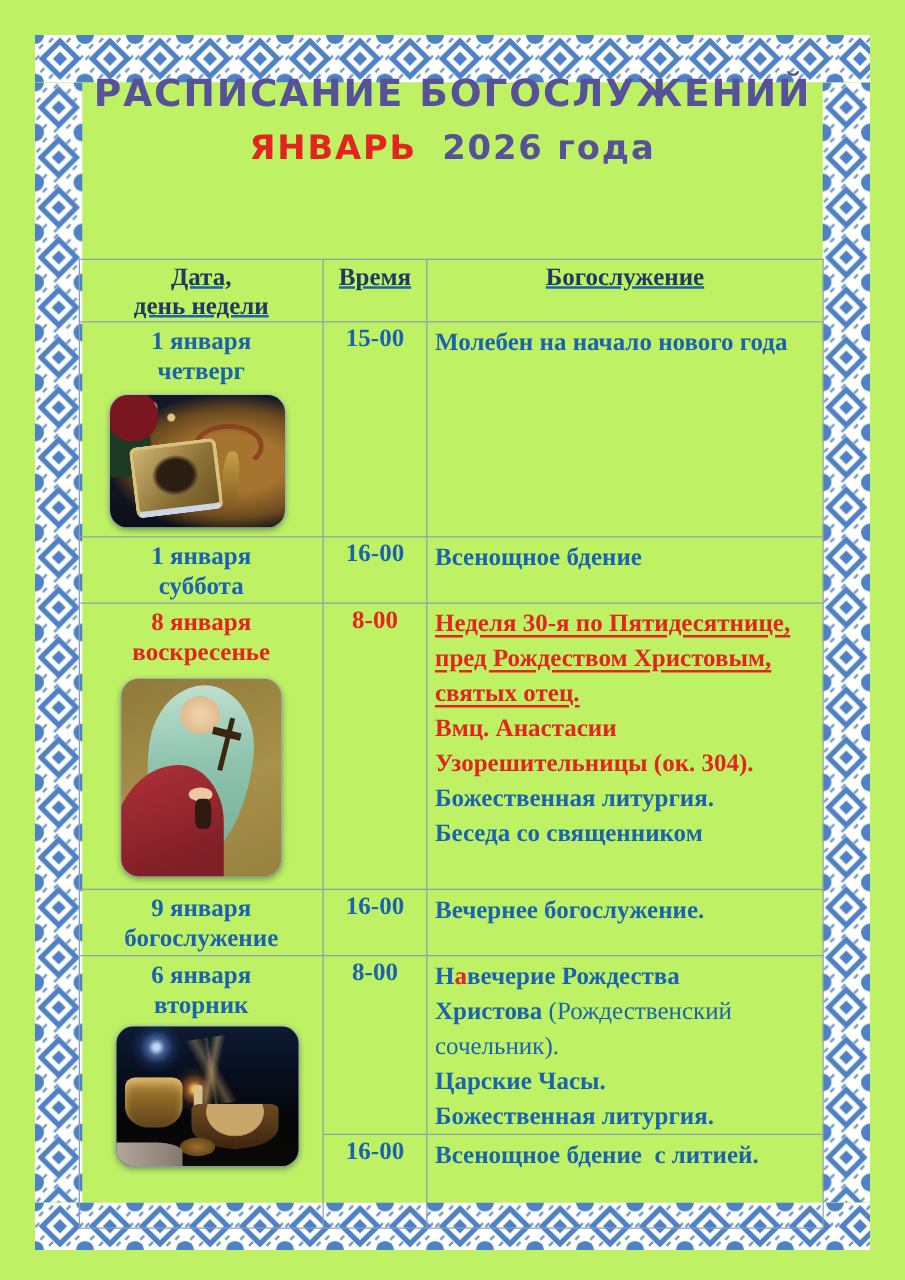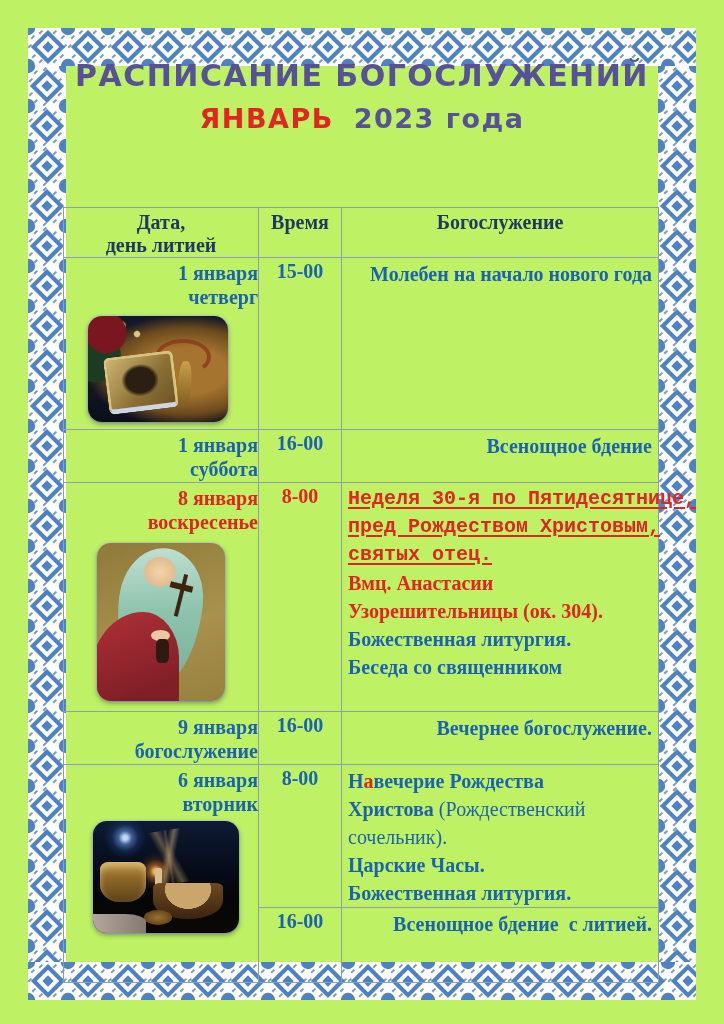--- a/index.html
+++ b/index.html
@@ -30,33 +30,33 @@
 
   table.schedule{
     position:absolute;left:63px;top:207px;width:595px;
     border-collapse:collapse;table-layout:fixed;
     font-size:20px;font-weight:700;color:var(--text-blue);
   }
   .schedule col.c1{width:195px;} .schedule col.c2{width:83px;} .schedule col.c3{width:317px;}
   .schedule th,.schedule td{
     border:1px solid var(--grid-line);vertical-align:top;padding:0;overflow:visible;
   }
-  tr.hrow{height:46px;} tr.row1{height:172px;} tr.row2{height:46px;}
+  tr.hrow{height:46px;text-decoration:underline;} tr.row1{height:172px;} tr.row2{height:46px;}
   tr.row3{height:229px;} tr.row4{height:47px;} tr.row5{height:130px;} tr.row6{height:75px;}
 
   .schedule th{color:var(--header-navy);text-align:center;font-size:20px;line-height:1.15;padding-top:3px;}
   td.date{position:relative;text-align:center;line-height:1.22;padding-top:3px;}
   td.time{text-align:center;padding-top:2px;}
   td.svc{padding:2px 6px 0 6px;line-height:1.4;}
   td.svc p{margin:0;}
-  .nowrap{white-space:nowrap;text-align:right;}
+  .nowrap{white-space:nowrap;}
   .prewrap{white-space:pre-wrap;}
   .wrapPara{max-width:272px;}
   .red{color:var(--accent-red);}
-  .u{text-decoration:underline;text-decoration-thickness:2px;text-underline-offset:3px;white-space:nowrap;font-family:Liberation Mono, monospace;}
+  .u{text-decoration:underline;text-decoration-thickness:2px;text-underline-offset:3px;white-space:nowrap;}
   .reg{font-weight:400;}
 
   .photo{position:absolute;border-radius:14px;overflow:hidden;
     box-shadow:0 2px 5px rgba(20,30,60,.45),0 0 0 1px rgba(190,205,230,.75);}
   .photo *{position:absolute;}
 
   
   #img1{left:24px;top:58px;width:140px;height:106px;
     background:
      radial-gradient(circle at 13% 16%, #7a1620 0 13%, rgba(122,22,32,0) 14%),
@@ -170,35 +170,35 @@
   </svg>
   <svg class="bframe b-left" width="38" height="896">
     <rect width="38" height="896" fill="url(#patV)"></rect>
   </svg>
   <svg class="bframe b-right" width="38" height="896">
     <rect width="38" height="896" fill="url(#patV)"></rect>
   </svg>
 
   <header class="titles">
     <div class="t1">РАСПИСАНИЕ БОГОСЛУЖЕНИЙ</div>
-    <div class="t2"><span class="month">ЯНВАРЬ</span><span class="year">2023 года</span></div>
+    <div class="t2"><span class="month">ЯНВАРЬ</span><span class="year">2026 года</span></div>
   </header>
 
   <table class="schedule">
     <colgroup>
         <col class="c1">
         <col class="c2">
         <col class="c3">
       </colgroup>
 
     <tbody>
         <tr class="hrow">
       <th>
         <div>Дата,</div>
-        <div>день литией</div>
+        <div>день недели</div>
       </th>
       <th>Время</th>
       <th>Богослужение</th>
     </tr>
 
     <tr class="row1">
       <td class="date">
         <div class="nowrap">1 января</div>
         <div class="nowrap">четверг</div>
         <div class="photo" id="img1">

